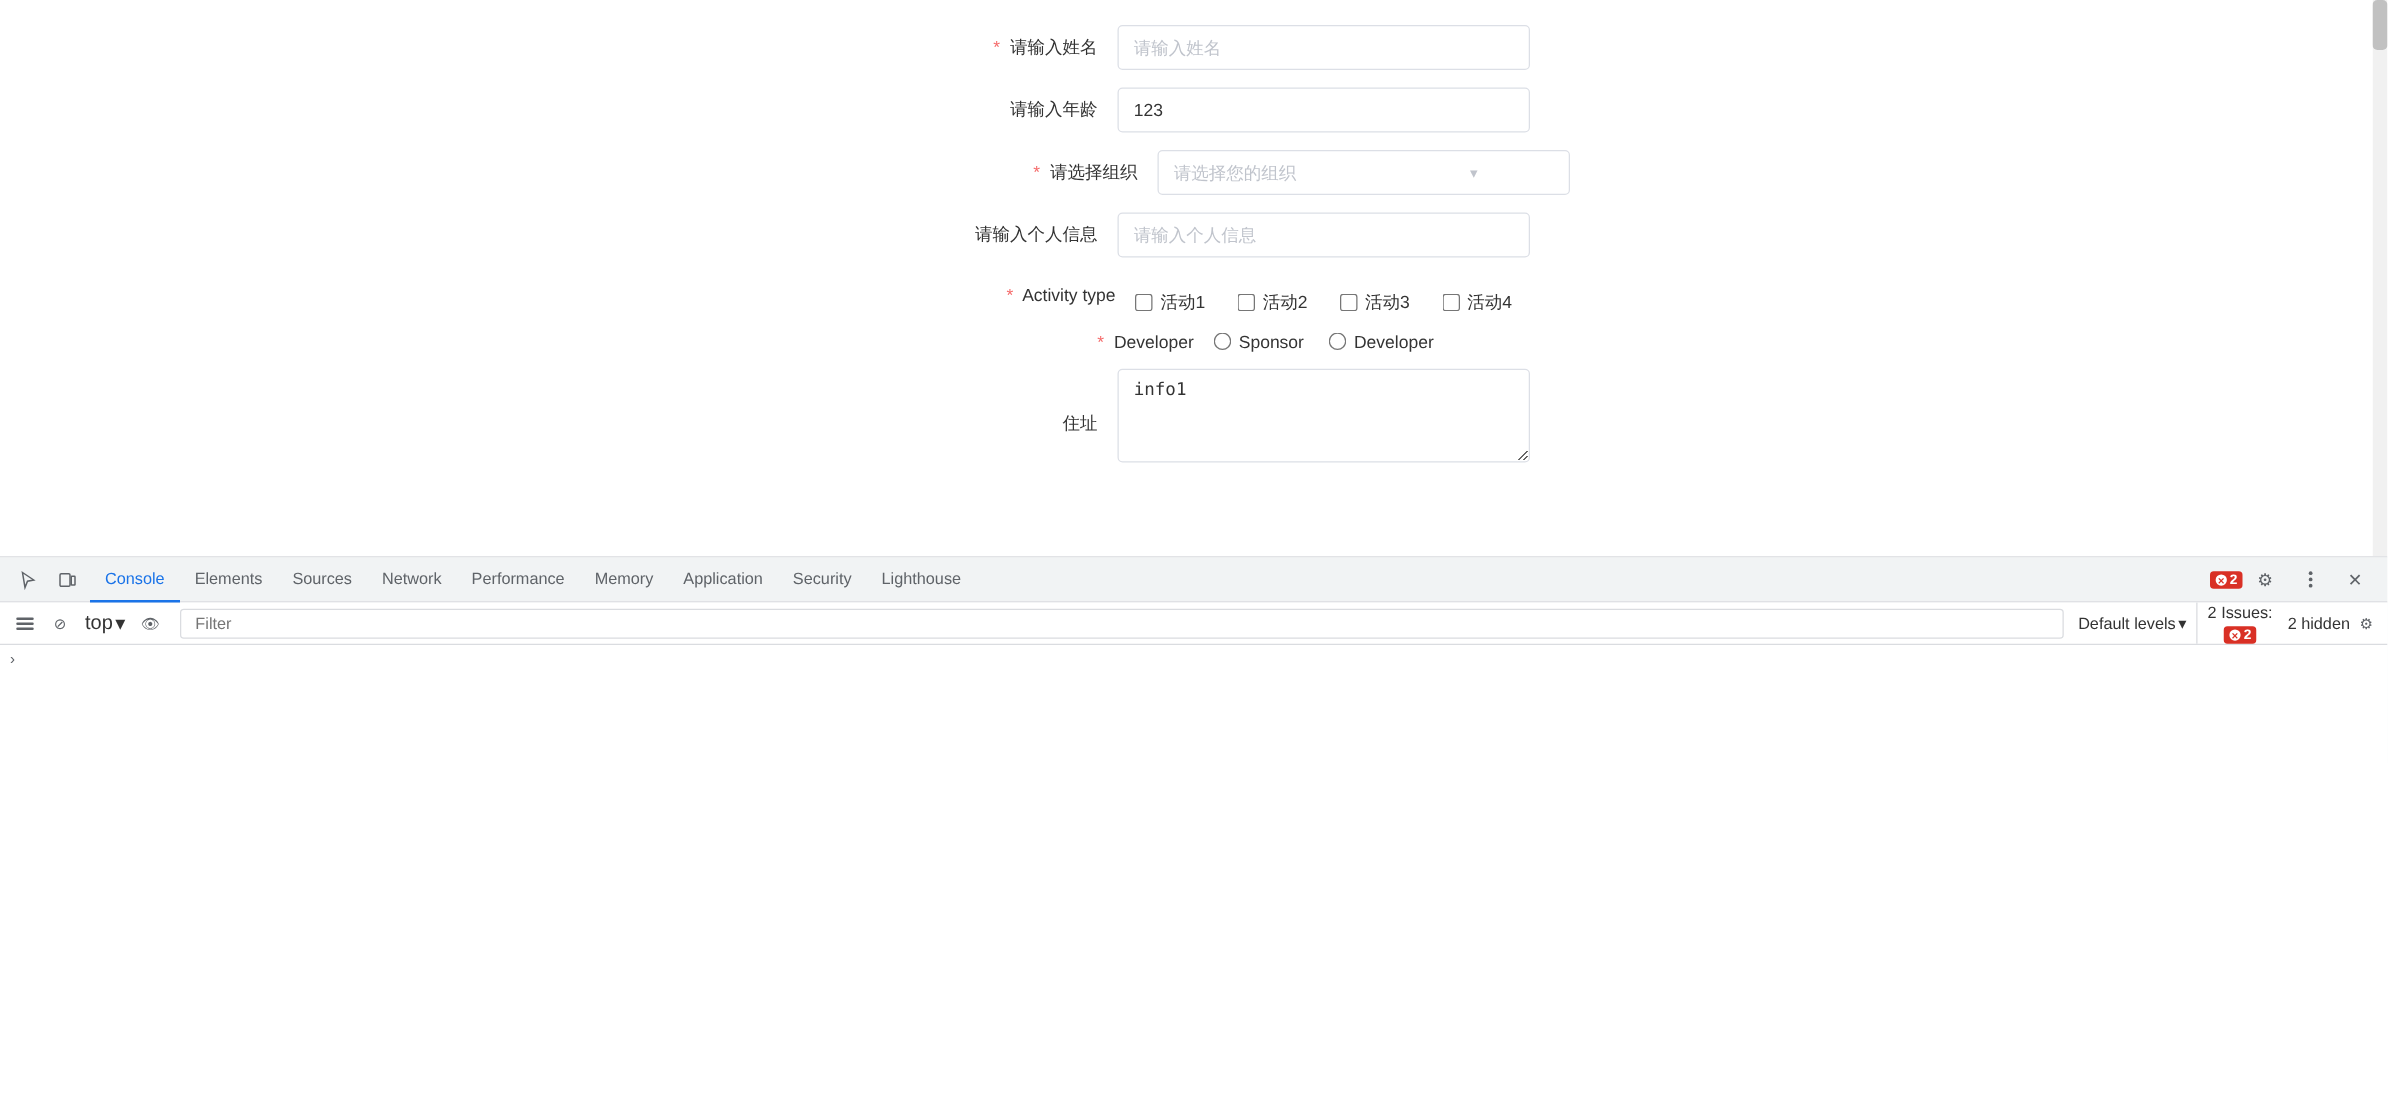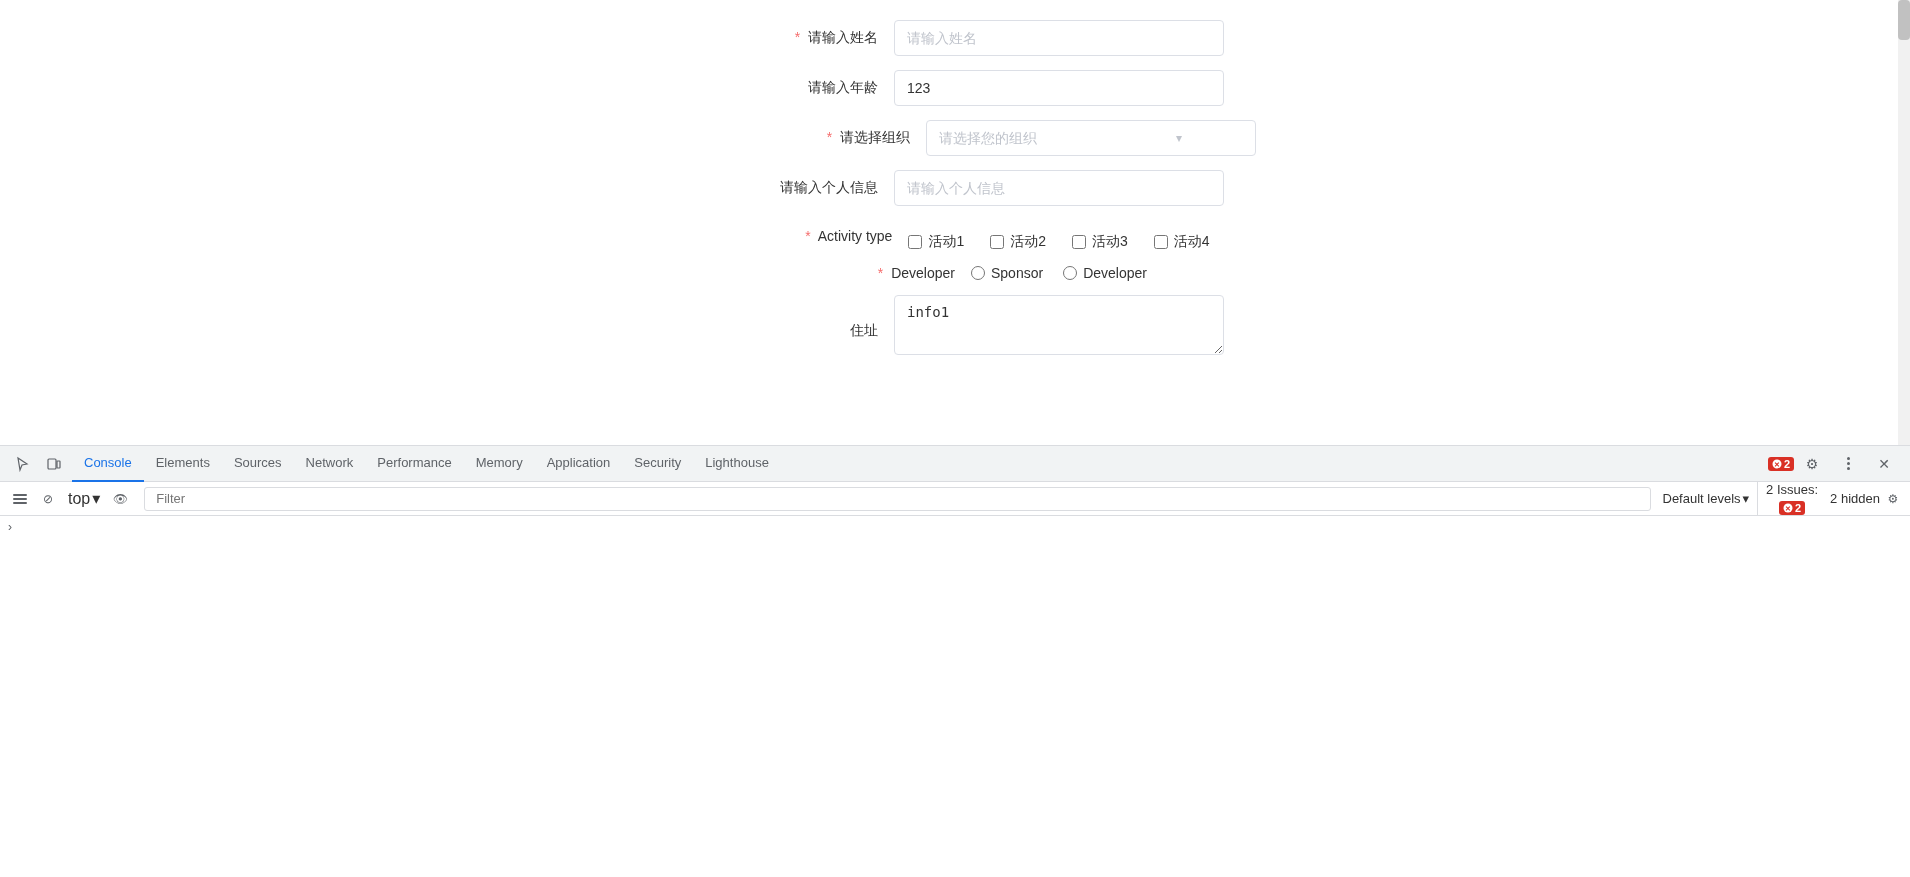--- a/index.html
+++ b/index.html
@@ -95,21 +95,21 @@
       right: 10px;
       top: 50%;
       transform: translateY(-50%);
       color: #c0c4cc;
       font-size: 12px;
       pointer-events: none;
     }
 
     .form-textarea {
       width: 330px;
-      height: 60px;
+      height: 75px;
       border: 1px solid #dcdfe6;
       border-radius: 4px;
       padding: 8px 12px;
       font-size: 14px;
       color: #333;
       resize: vertical;
       outline: none;
     }
 
     .form-textarea::placeholder {

